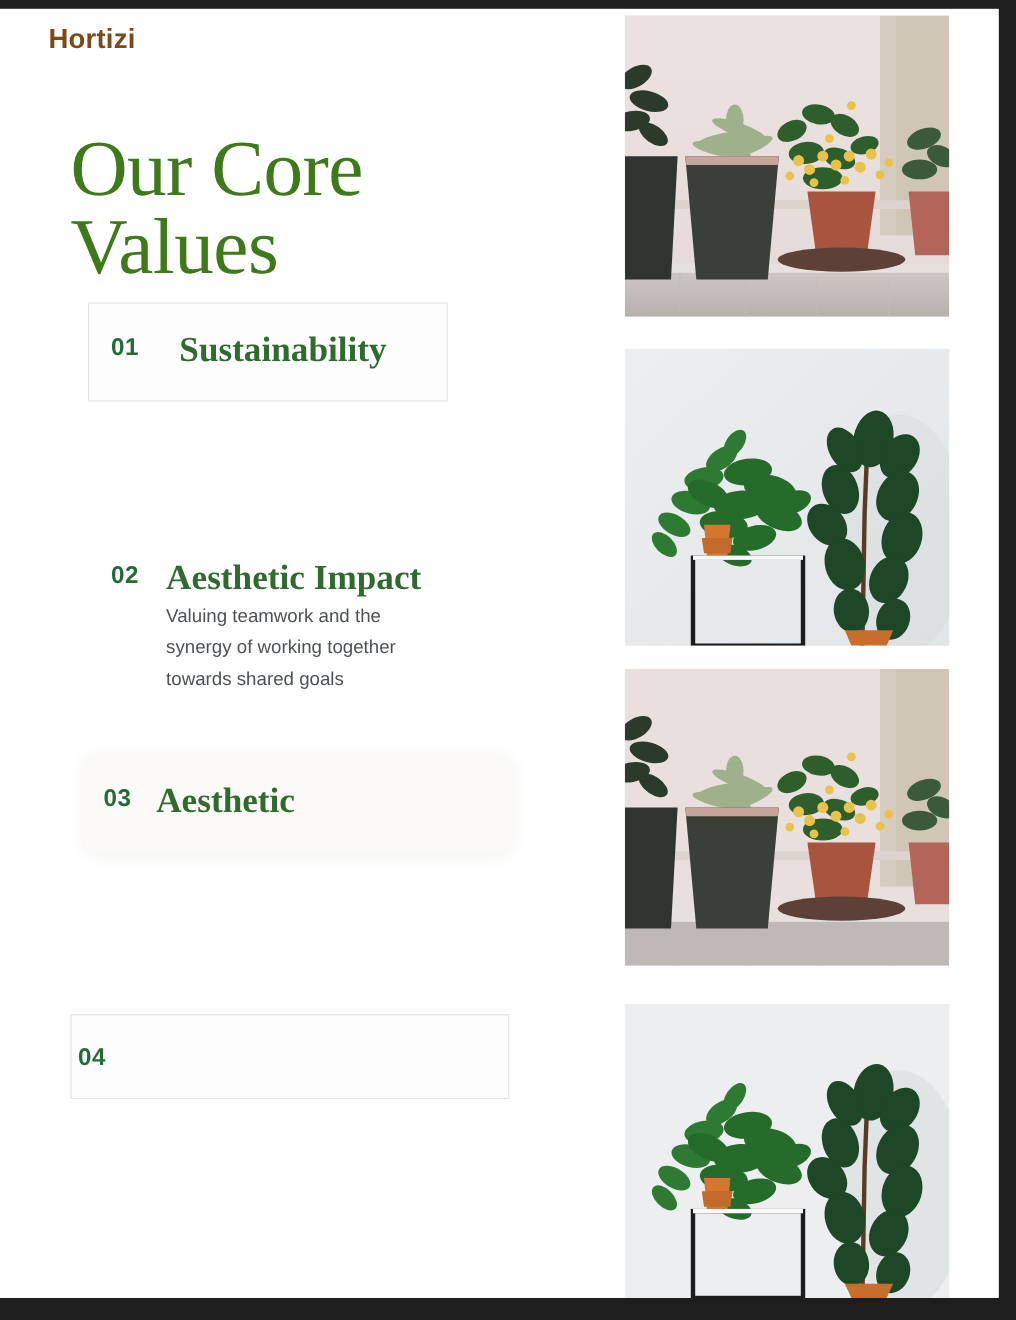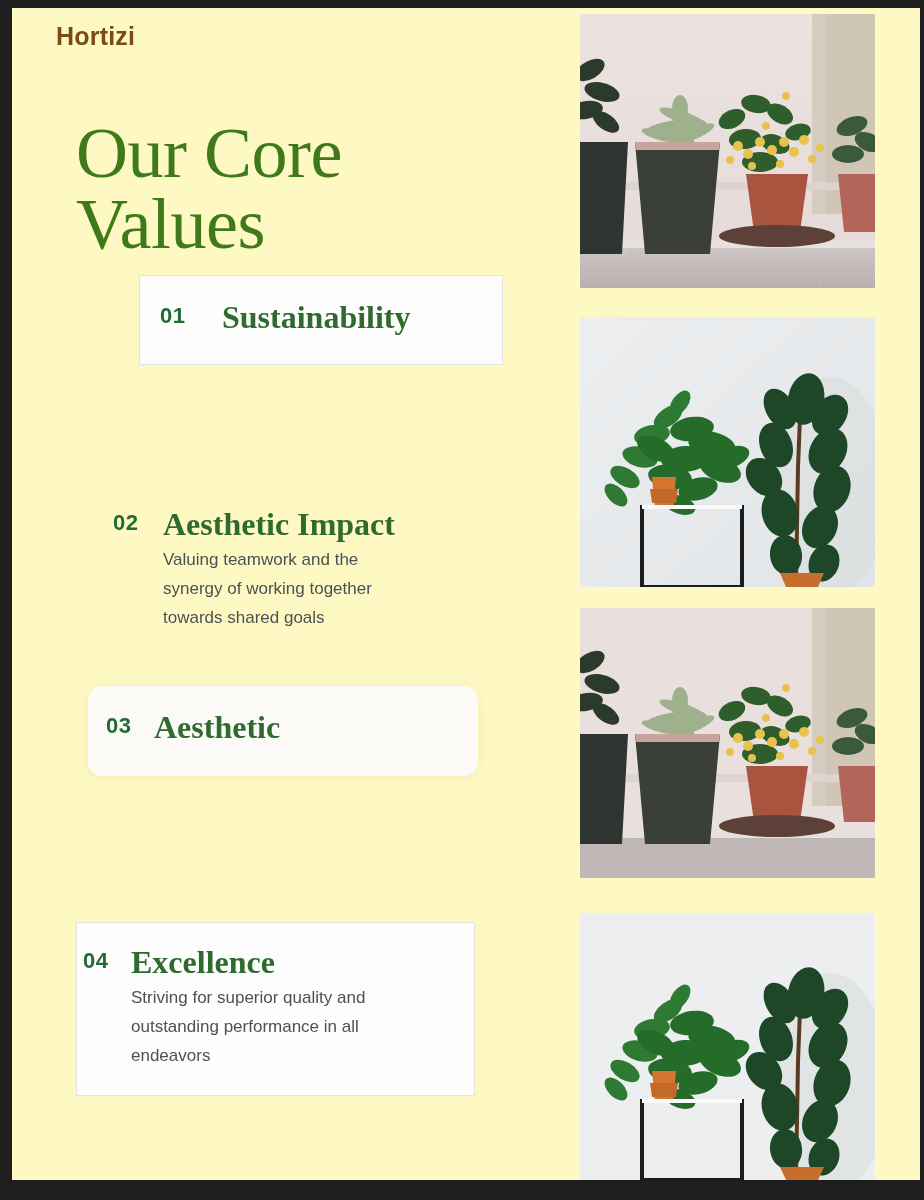--- a/index.html
+++ b/index.html
@@ -10,25 +10,25 @@
   body {
     width: 924px;
     height: 1200px;
     overflow: hidden;
     font-family: "Liberation Sans", sans-serif;
   }
 
   
   .slide {
     position: absolute;
-    left: 12px;
+    left: 0;
     top: 8px;
     width: 908px;
     height: 1172px;
-    background: #fef9c3;
+    background: #ffffff;
     overflow: hidden;
   }
 
   
   .left-col {
     position: absolute;
     left: 0;
     top: 0;
     width: 540px;
     height: 1172px;
@@ -125,23 +125,22 @@
     line-height: 1.72;
     color: #4b5154;
     margin: 0;
   }
 
   
   #card-1 {
     position: absolute;
     left: 80px;
     top: 17px;
-    width: 364px;
+    width: 327px;
     padding: 24px 22px 26px 20px;
-    margin-left: 47px;
   }
   #card-1 .card-desc { width: 220px; }
 
   #card-2 {
     position: absolute;
     left: 80px;
     top: 228px;
     width: 386px;
     padding: 20px 22px 20px 20px;
   }
@@ -231,24 +230,20 @@
           <div class="card-num">03</div>
           <div class="card-body">
             <div class="card-title">Aesthetic</div>
           </div>
         </div>
       </div>
 
       <div class="card" id="card-4">
         <div class="card-row">
           <div class="card-num">04</div>
-          <div class="card-body">
-            <div class="card-title">Excellence</div>
-            <p class="card-desc">Striving for superior quality and outstanding performance in all endeavors</p>
-          </div>
         </div>
       </div>
 
     </div>
   </div>
 
   <div class="photo-col">
 
     <div class="photo" id="photo-1">
       <svg viewBox="0 0 295 274" preserveAspectRatio="none">

